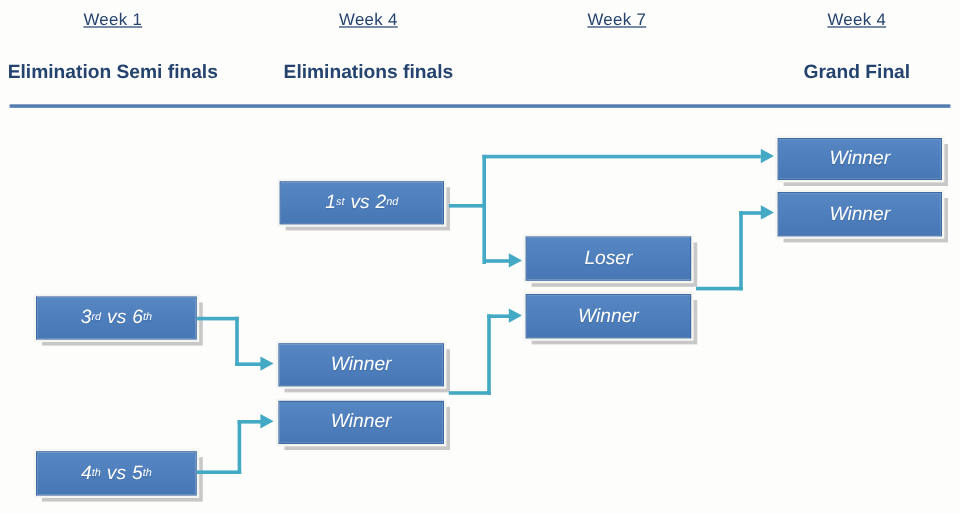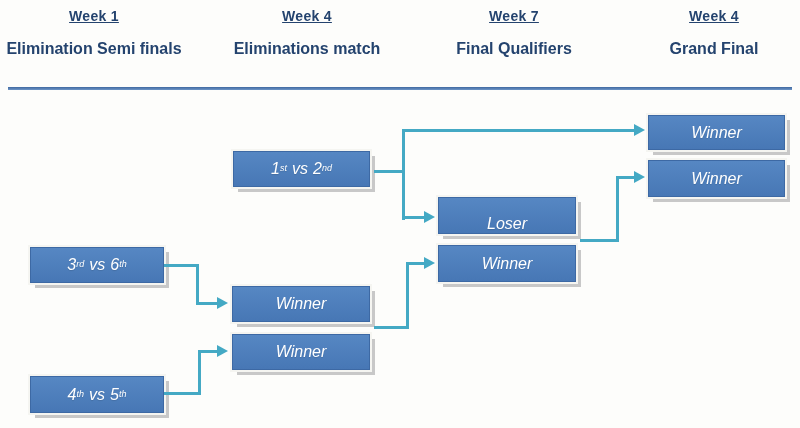--- a/index.html
+++ b/index.html
@@ -17,23 +17,23 @@
 
   
   .col{
     position:absolute;
     top:8px;
     text-align:center;
     color:#24436e;
   }
   .col-title{
     font-size:14px;
-    font-weight:bold;
+    font-weight:normal;
     text-decoration:underline;
-    margin-bottom:15px;
+    margin-bottom:27px;
     letter-spacing:.3px;
   }
   .col-sub{
     font-size:16px;
     font-weight:bold;
     line-height:19px;
   }
 
   
   .divider{
@@ -89,29 +89,26 @@
   <div class="col" style="left:5px;width:178px;">
     <div class="col-title">Week 1</div>
     <div class="col-sub">
       <div>Elimination Semi finals</div>
     </div>
   </div>
 
   <div class="col" style="left:217px;width:180px;">
     <div class="col-title">Week 4</div>
     <div class="col-sub">
-      <div>Eliminations match</div>
+      <div>Eliminations finals</div>
     </div>
   </div>
 
   <div class="col" style="left:424px;width:180px;">
     <div class="col-title">Week 7</div>
-    <div class="col-sub">
-      <div>Final Qualifiers</div>
-    </div>
   </div>
 
   <div class="col" style="left:624px;width:180px;">
     <div class="col-title">Week 4</div>
     <div class="col-sub">
       <div>Grand Final</div>
     </div>
   </div>
 
   <div class="divider"></div>
@@ -141,21 +138,21 @@
   </div>
 
   <div class="box" style="left:232px;top:286px;width:138px;height:36px;">
     <span>Winner</span>
   </div>
 
   <div class="box" style="left:232px;top:334px;width:138px;height:36px;">
     <span>Winner</span>
   </div>
 
-  <div class="box" style="left:438px;top:197px;width:138px;height:37px;align-items:flex-end;">
+  <div class="box" style="left:438px;top:197px;width:138px;height:37px;">
     <span>Loser</span>
   </div>
 
   <div class="box" style="left:438px;top:245px;width:138px;height:37px;">
     <span>Winner</span>
   </div>
 
   <div class="box" style="left:648px;top:115px;width:137px;height:35px;">
     <span>Winner</span>
   </div>

